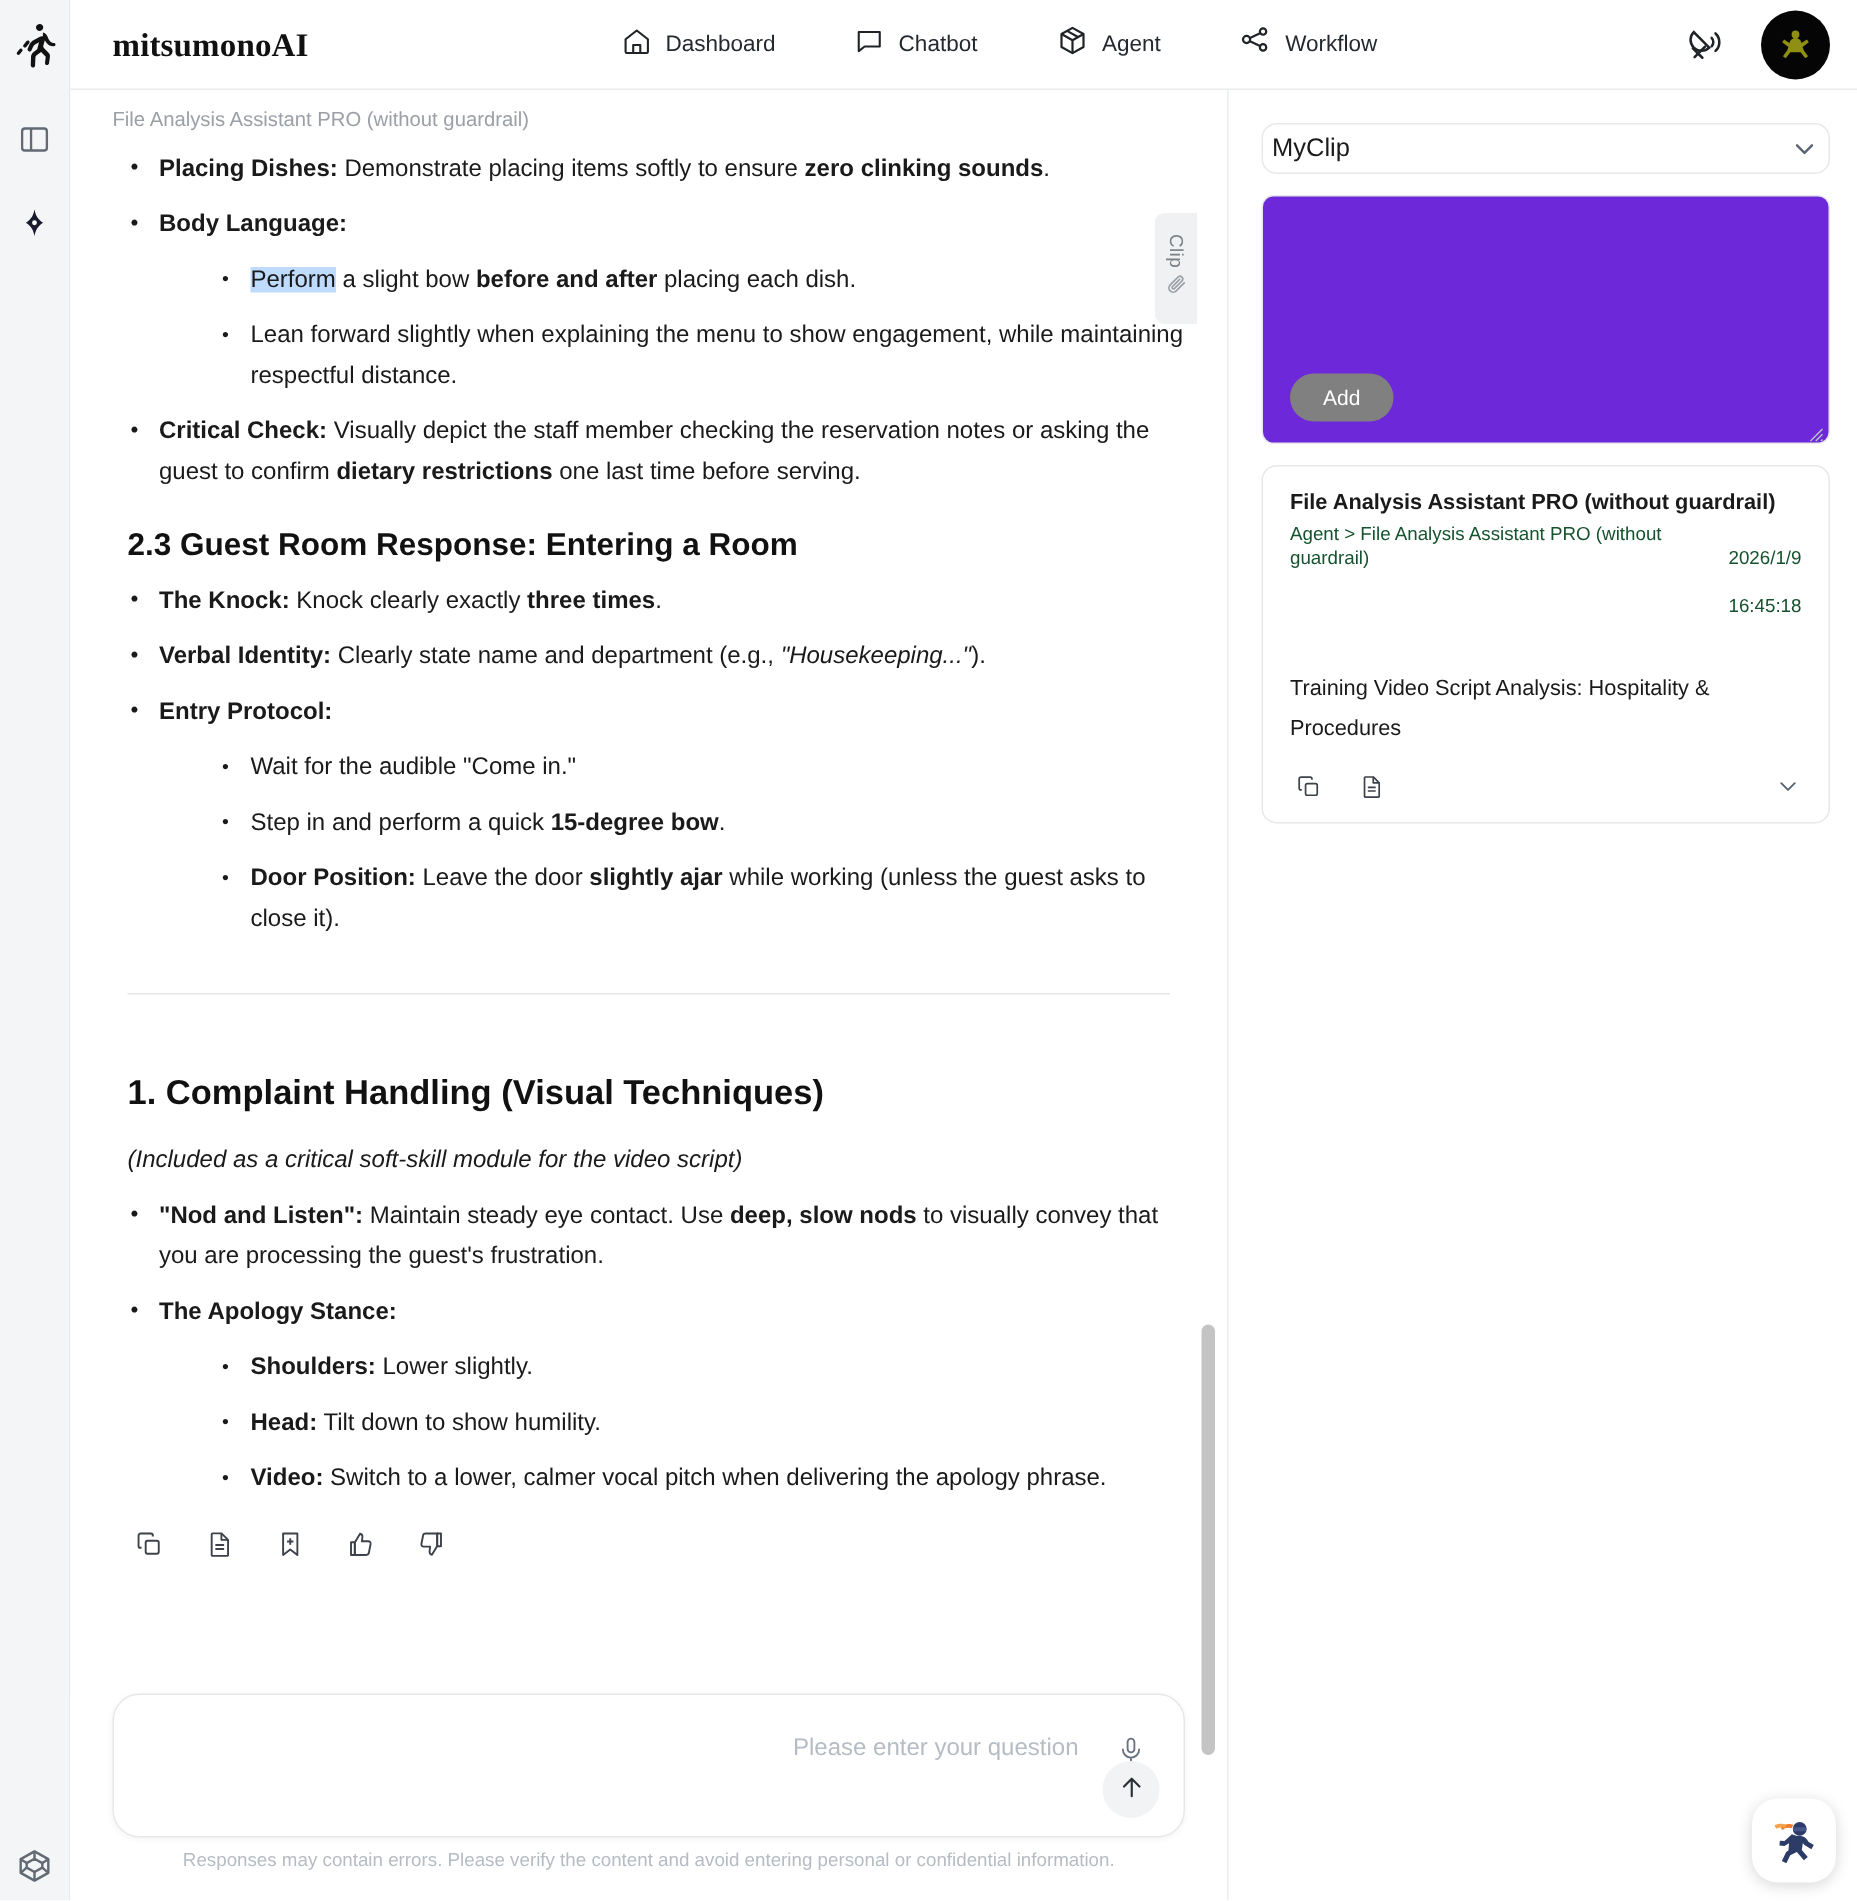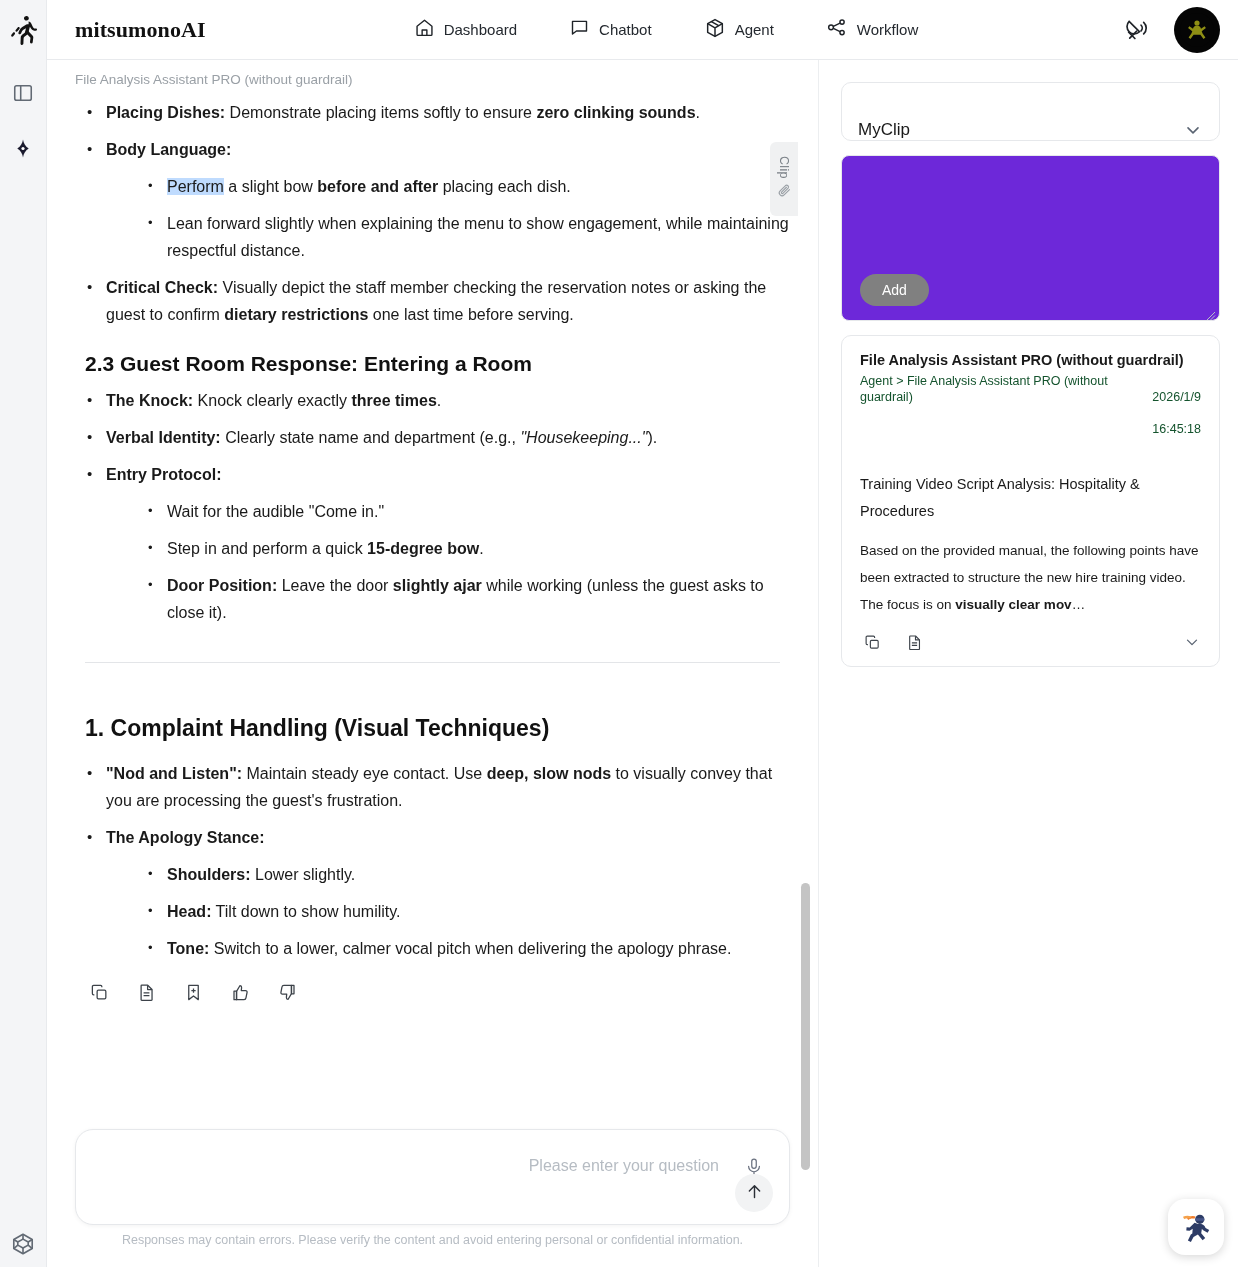--- a/index.html
+++ b/index.html
@@ -150,22 +150,22 @@
     text-align: center; font-size: 12.5px; color: #b6bcc3; padding: 8px 0 10px 0;
   }
 
   
   .panel {
     flex: 1; min-width: 0; background: #fff;
     padding: 22px 18px 0 22px;
     display: flex; flex-direction: column; gap: 14px;
   }
   .select-box {
-    height: 59px; border: 1px solid #e6e8eb; border-radius: 10px;
-    display: flex; align-items: flex-end; padding: 0 16px;
+    height: 34px; border: 1px solid #e6e8eb; border-radius: 10px;
+    display: flex; align-items: center; padding: 0 6px;
     font-size: 17px; color: #1a1a1a; cursor: pointer; background: #fff;
   }
   .select-chevron { margin-left: auto; display: flex; }
   .clip-editor {
     position: relative;
     border: 1px solid #e6e8eb; border-radius: 8px; height: 166px; background: #6d28d9; padding-left: 20px;
   }
   .clip-textarea {
     position: absolute; inset: 10px 10px 52px 10px;
     border: 0; outline: none; resize: none; width: calc(100% - 20px);
@@ -373,36 +373,37 @@
                   <li>
                     <b>Door Position:</b><span> Leave the door </span><b>slightly ajar</b><span> while working (unless the guest asks to close it).</span>
                   </li>
                 </ul>
               </li>
             </ul>
 
             <hr class="divider">
 
             <h2>1. Complaint Handling (Visual Techniques)</h2>
+            <p class="italic-note">(Included as a critical soft-skill module for the video script)</p>
 
             <ul>
               <li>
                 <b>"Nod and Listen":</b><span> Maintain steady eye contact. Use </span><b>deep, slow nods</b><span> to visually convey that you are processing the guest's frustration.</span>
               </li>
               <li>
                 <b>The Apology Stance:</b>
                 <ul>
                   <li>
                     <b>Shoulders:</b><span> Lower slightly.</span>
                   </li>
                   <li>
                     <b>Head:</b><span> Tilt down to show humility.</span>
                   </li>
                   <li>
-                    <b>Tone:</b><span> Switch to a lower, calmer vocal pitch when delivering the apology phrase.</span>
+                    <b>Video:</b><span> Switch to a lower, calmer vocal pitch when delivering the apology phrase.</span>
                   </li>
                 </ul>
               </li>
             </ul>
 
             <div class="msg-actions">
               <span class="act-icon">
                 <svg width="19" height="19" viewBox="0 0 24 24" fill="none" stroke="#3c4249" stroke-width="1.6" stroke-linejoin="round">
                   <rect x="9" y="9" width="11" height="11" rx="1.6"></rect>
                   <path d="M5.5 15H4.6A1.6 1.6 0 013 13.4V4.6A1.6 1.6 0 014.6 3h8.8A1.6 1.6 0 0115 4.6v.9"></path>
@@ -481,21 +482,20 @@
         <div class="clip-card">
           <div class="card-title">File Analysis Assistant PRO (without guardrail)</div>
           <div class="card-meta">
             <div class="card-breadcrumb">Agent &gt; File Analysis Assistant PRO (without guardrail)</div>
             <div class="card-time">
               <div>2026/1/9</div>
               <div>16:45:18</div>
             </div>
           </div>
           <div class="card-heading">Training Video Script Analysis: Hospitality &amp; Procedures</div>
-          <div class="card-body"><span>Based on the provided manual, the following points have been extracted to structure the new hire training video. The focus is on </span><b>visually clear mov</b><span>…</span></div>
           <div class="card-actions">
             <span class="act-icon">
               <svg width="17" height="17" viewBox="0 0 24 24" fill="none" stroke="#3c4249" stroke-width="1.6" stroke-linejoin="round">
                 <rect x="9" y="9" width="11" height="11" rx="1.6"></rect>
                 <path d="M5.5 15H4.6A1.6 1.6 0 013 13.4V4.6A1.6 1.6 0 014.6 3h8.8A1.6 1.6 0 0115 4.6v.9"></path>
               </svg>
             </span>
             <span class="act-icon">
               <svg width="17" height="17" viewBox="0 0 24 24" fill="none" stroke="#3c4249" stroke-width="1.6" stroke-linejoin="round">
                 <path d="M6 2.8h7.5L19 8.3V21a.8.8 0 01-.8.8H6a.8.8 0 01-.8-.8V3.6A.8.8 0 016 2.8z"></path>

